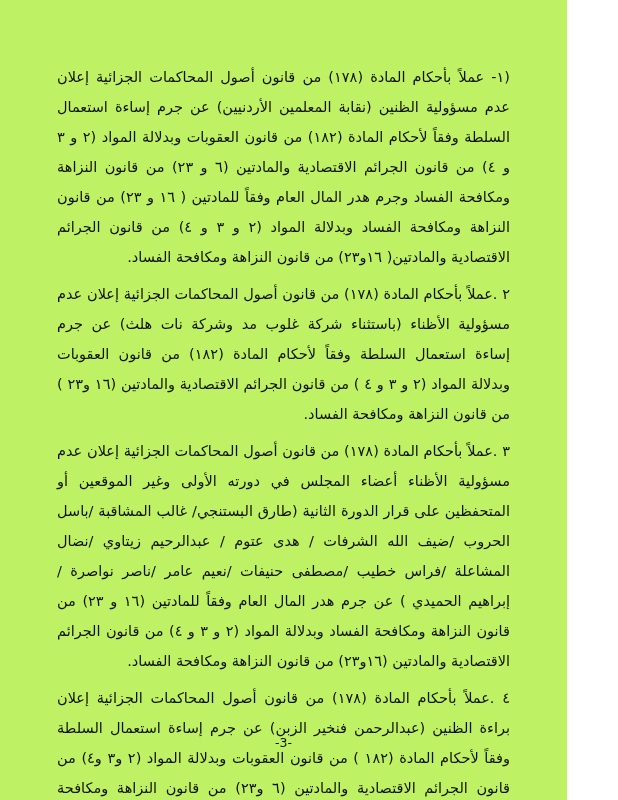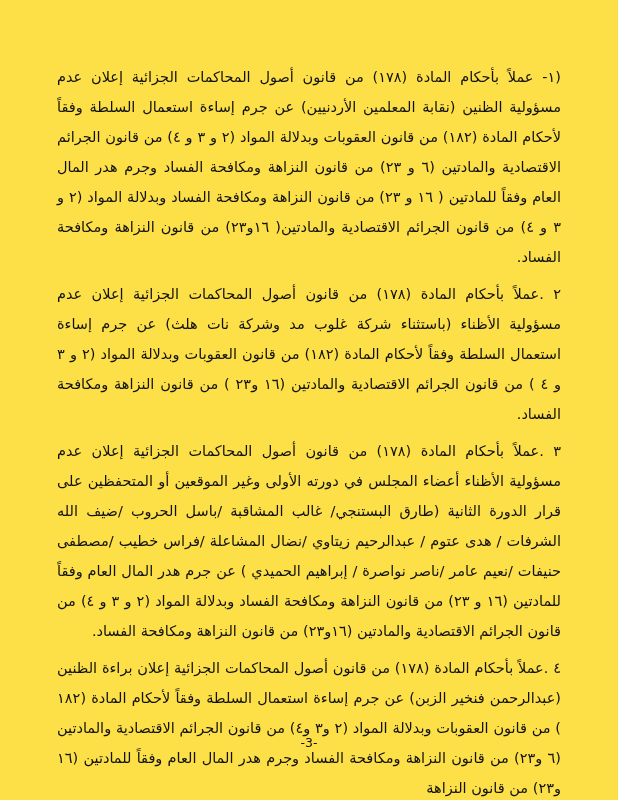--- a/index.html
+++ b/index.html
@@ -2,23 +2,23 @@
 <html lang="ar"><head>
 <meta charset="utf-8">
 <style>
   html, body {
     margin: 0;
     padding: 0;
     background: #ffffff;
   }
   .page {
     position: relative;
-    width: 618px;
+    width: 567px;
     height: 800px;
-    background: #fde047;
+    background: #bef264;
     overflow: hidden;
     font-family: "DejaVu Sans", sans-serif;
     color: #111111;
   }
   .content {
     direction: rtl;
     unicode-bidi: embed;
     padding: 62px 57px 0 57px;
     text-align: justify;
     text-align-last: right;

